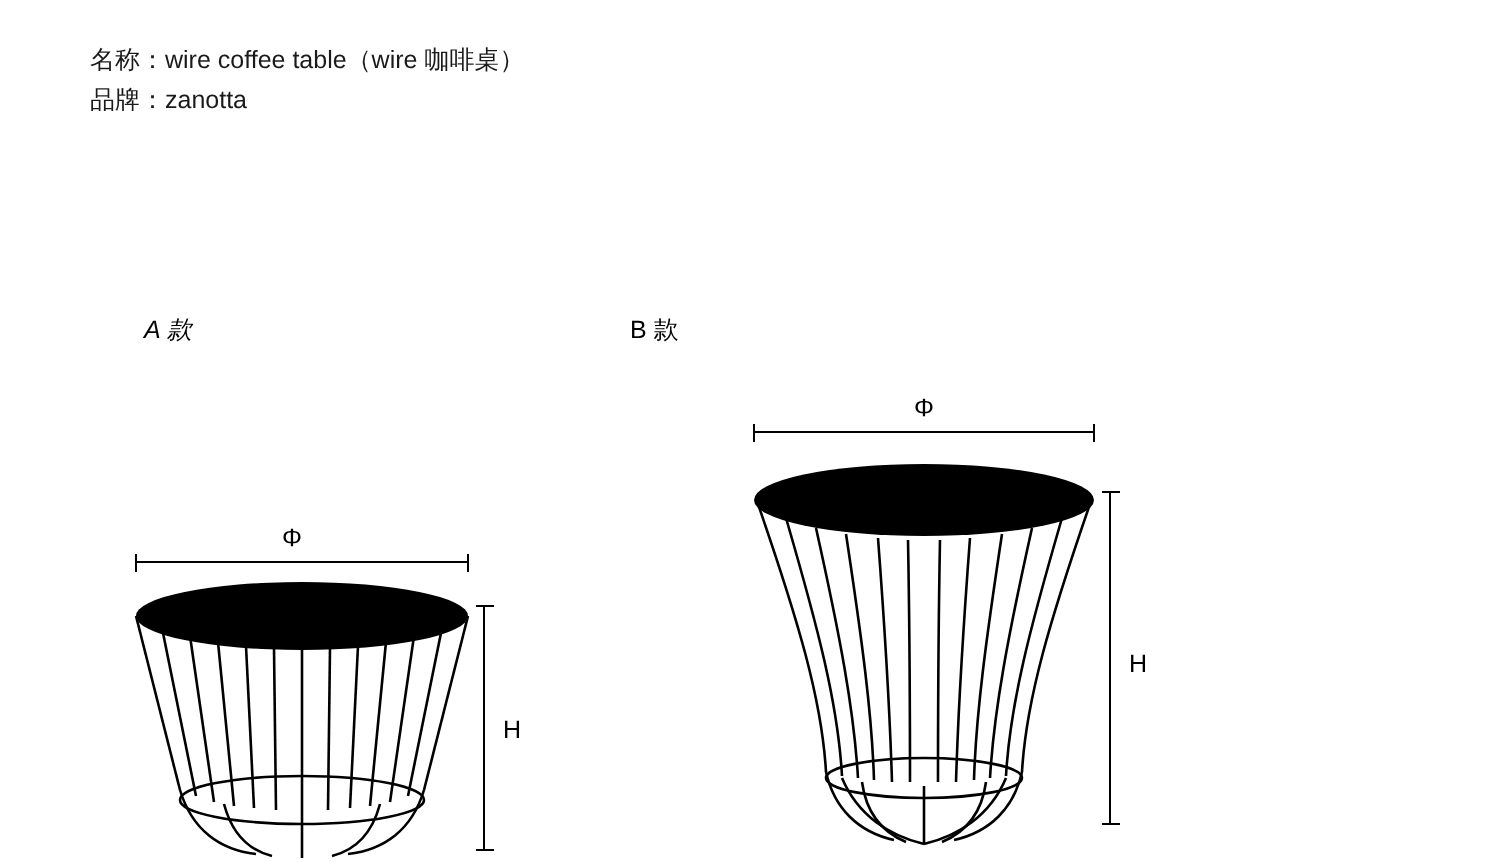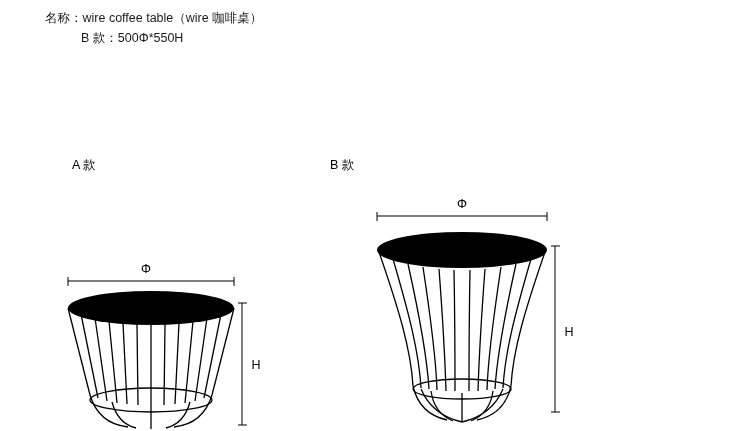--- a/index.html
+++ b/index.html
@@ -11,61 +11,62 @@
     width: 750px;
     height: 431px;
     position: relative;
     overflow: hidden;
     font-family: "Liberation Sans", sans-serif;
     color: #000000;
   }
   .specs {
     position: absolute;
     left: 45px;
-    top: 8px;
+    top: 20px;
     font-size: 12.5px;
     line-height: 20px;
     color: #1a1a1a;
   }
   .spec-line {
     white-space: nowrap;
   }
   .spec-line.indent {
     padding-left: 36px;
   }
   .label-a {
     position: absolute;
     left: 72px;
     top: 157px;
     font-size: 12.5px;
+    font-style: italic;
   }
   .label-b {
     position: absolute;
-    left: 330px;
+    left: 315px;
     top: 157px;
     font-size: 12.5px;
   }
   .fig {
     position: absolute;
   }
   .fig svg {
     display: block;
   }
   .dim-text {
     font-family: "Liberation Sans", sans-serif;
     font-size: 12.5px;
     fill: #000000;
   }
 </style>
 </head>
 <body>
 
 <div class="specs">
   <div class="spec-line">名称：wire coffee table（wire 咖啡桌）</div>
-  <div class="spec-line indent">B 款：500Φ*550H</div>
+  <div class="spec-line">品牌：zanotta</div>
 </div>
 
 <div class="label-a">A 款</div>
 <div class="label-b">B 款</div>
 
 <div class="fig" style="left:50px; top:255px;">
   <svg width="240" height="176" viewBox="0 0 240 176" xmlns="http://www.w3.org/2000/svg">
 
     <line x1="18" y1="26" x2="184" y2="26" stroke="#000" stroke-width="1"></line>
     <line x1="18" y1="22" x2="18" y2="31" stroke="#000" stroke-width="1"></line>

